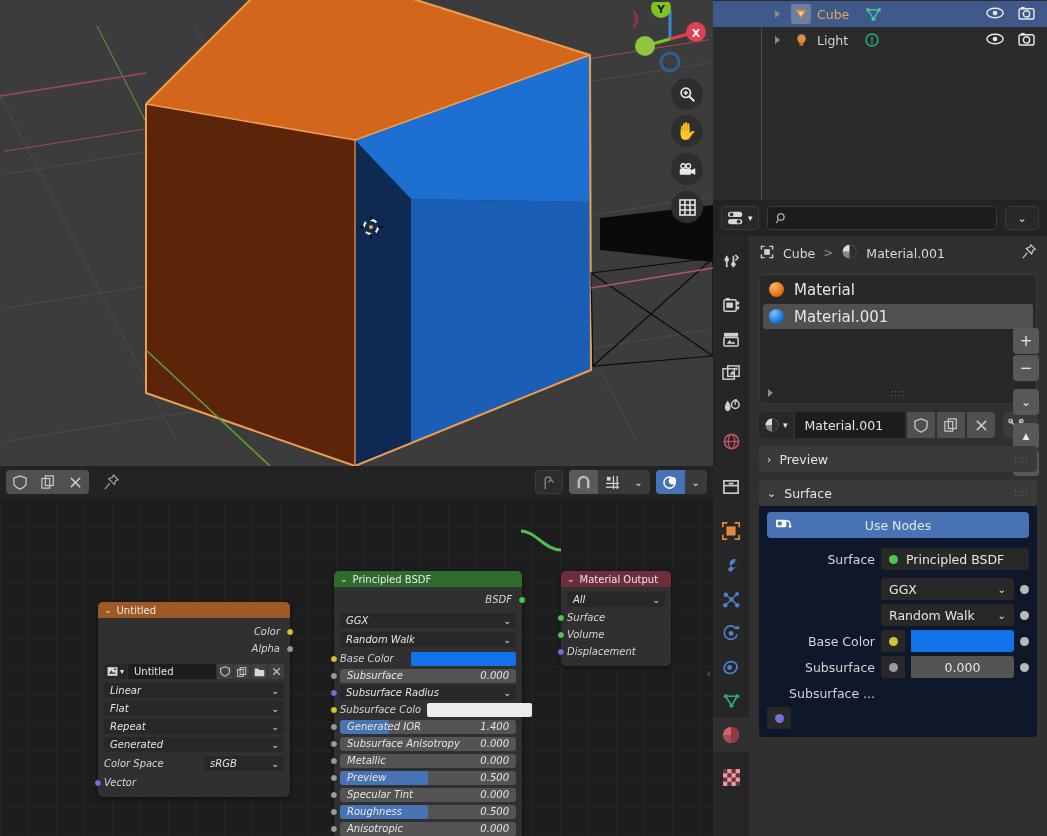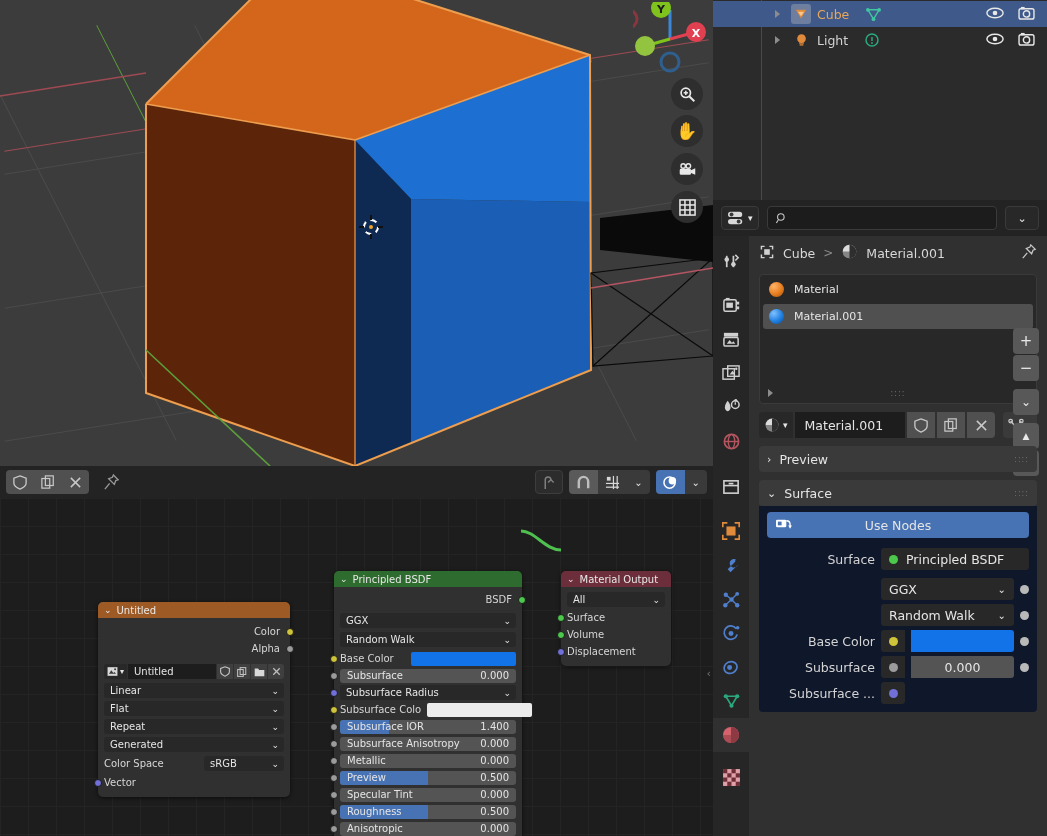--- a/index.html
+++ b/index.html
@@ -68,21 +68,21 @@
 
   #propbody{ position:absolute; left:36px; top:36px; right:0; bottom:0;
      background:#303030; overflow:hidden; }
   #breadcrumb{ height:34px; display:flex; align-items:center; gap:8px;
      padding:0 10px; font-size:12.5px; color:#d8d8d8;}
   .bc-sep{ color:#8a8a8a; font-size:12px; }
 
   #matlist{ margin:4px 10px 0 10px; height:130px; background:#282828;
      border:1px solid #3a3a3a; border-radius:4px; position:relative; }
   .ml-row{ height:25px; display:flex; align-items:center; padding:0 6px; gap:10px;
-     font-size:11px; border-radius:3px; margin:2px 3px;}
+     font-size:15px; border-radius:3px; margin:2px 3px;}
   .ml-row.sel{ background:#505050; }
   .ml-sphere{ width:15px; height:15px; border-radius:50%; }
   .ml-footer{ position:absolute; left:0; right:0; bottom:2px; height:16px;
      display:flex; align-items:center; padding:0 8px; }
   .ml-grip{ position:absolute; left:50%; transform:translateX(-50%); color:#6e6e6e;
      font-size:8px; letter-spacing:1px; }
 
   #mlside{ position:absolute; right:8px; top:92px; width:26px; }
   .ml-btn{ width:26px; height:26px; background:#585858; border-radius:4px;
      display:flex; align-items:center; justify-content:center; color:#e8e8e8;
@@ -148,21 +148,21 @@
        linear-gradient(90deg,#242424 1px, transparent 1px);
      background-size:28px 28px; }
   #ne-sidehandle{ position:absolute; right:2px; top:50%; color:#777; font-size:11px;}
 
   .node{ position:absolute; border-radius:5px; background:#303030;
      box-shadow:0 1px 4px rgba(0,0,0,.6); }
   .node-hdr{ height:16px; border-radius:5px 5px 0 0; display:flex; align-items:center;
      gap:5px; padding:0 6px; font-size:10px; color:#e8e8e8;}
   .node-body{ padding:3px 0 5px 0; }
   .nrow{ height:15px; display:flex; align-items:center; margin:0 6px 2px 6px;
-     font-size:10px; position:relative;}
+     font-size:10px; position:relative;font-style:italic;}
   .nrow.out{ justify-content:flex-end; }
   .nsock{ position:absolute; width:8px;height:8px;border-radius:50%;
      border:1px solid #1a1a1a;}
   .nsock.in{ left:-10px; }
   .nsock.out{ right:-10px; }
   .ndd{ flex:1; height:15px; background:#282828; border-radius:3px;
      display:flex; align-items:center; padding:0 6px; position:relative; font-size:10px;}
   .ndd .chev{ position:absolute; right:5px; }
   .nval{ flex:1; height:14px; background:#545454; border-radius:3px;
      display:flex; align-items:center; justify-content:space-between;
@@ -659,21 +659,21 @@
 
       <div class="prop-row">
         <span class="prop-lbl">Subsurface</span>
         <span class="sock">
             <i style="background:#9b9b9b;"></i>
           </span>
         <div class="fld">0.000</div>
         <span class="dotr"></span>
       </div>
 
-      <div class="prop-row" style="align-items:flex-start;">
+      <div class="prop-row" style="align-items:flex-start;flex-direction:column;">
         <span class="prop-lbl" style="margin-top:4px;">Subsurface ...</span>
         <span class="sock" style="border-radius:3px;">
             <i style="background:#7070d8;"></i>
           </span>
       </div>
     </div>
   </div>
 </div>
 
 <div id="nodeed">
@@ -887,21 +887,21 @@
         <div class="nrow" style="gap:6px;">
           <span class="nsock in" style="background:#cfc33a;"></span>
           <span class="nlbl" style="flex:0 0 auto;">Subsurface Colo</span>
           <div class="ncol" style="background:#ececec;margin-left:auto;flex:0 0 105px;"></div>
         </div>
 
         <div class="nrow">
           <span class="nsock in" style="background:#9b9b9b;"></span>
           <div class="nval">
             <i class="bar" style="width:28%;"></i>
-            <span>Subsurface IOR</span>
+            <span>Generated IOR</span>
             <span>1.400</span>
           </div>
         </div>
 
         <div class="nrow">
           <span class="nsock in" style="background:#9b9b9b;"></span>
           <div class="nval">
             <span>Subsurface Anisotropy</span>
             <span>0.000</span>
           </div>

